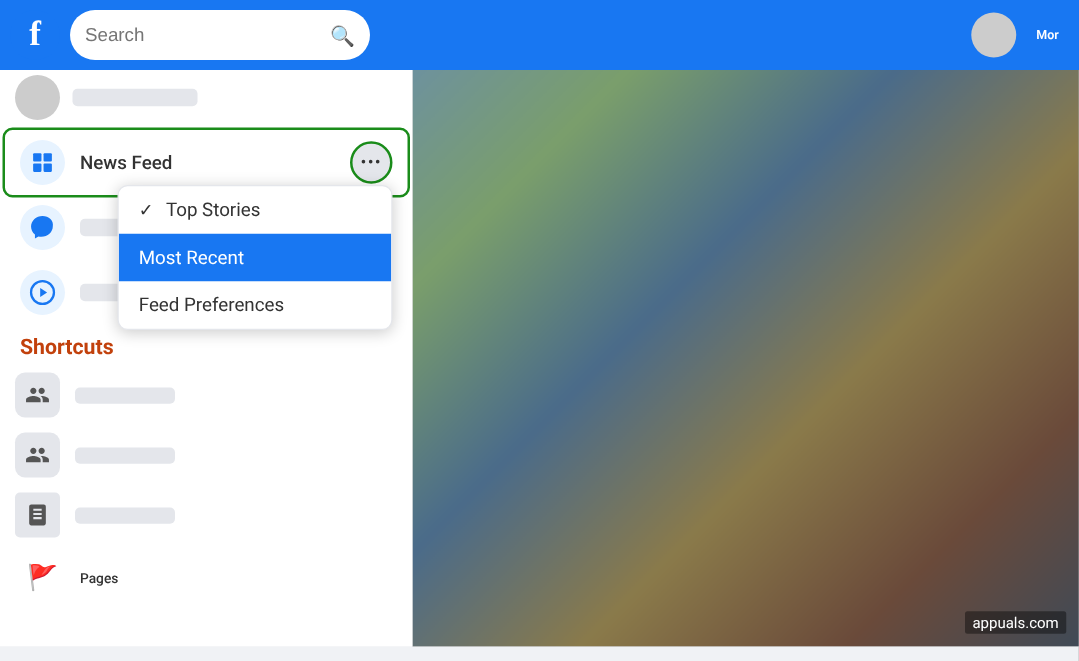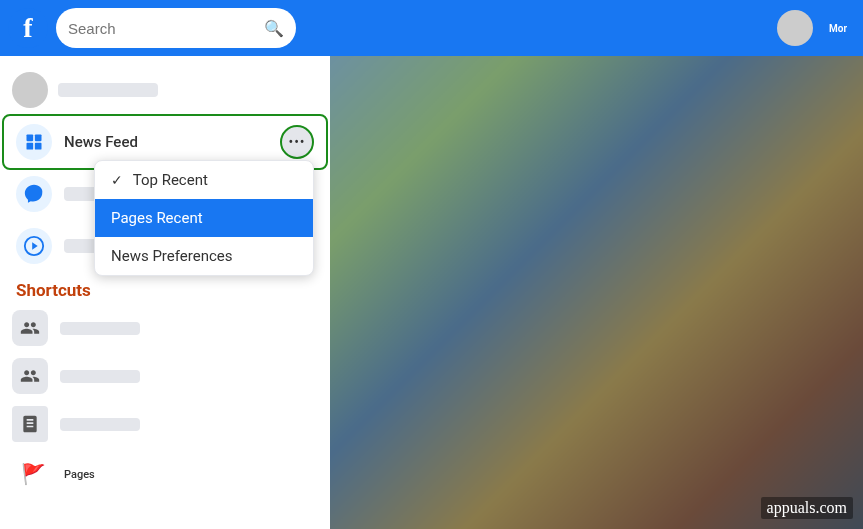--- a/index.html
+++ b/index.html
@@ -68,21 +68,21 @@
     .nav-more-text {
       color: white;
       font-size: 10px;
       font-weight: 600;
       padding: 0 8px;
     }
 
     
     .main-layout {
       display: flex;
-      margin-top: 56px;
+      margin-top: 44px;
       height: calc(529px - 56px);
     }
 
     
     .sidebar {
       width: 330px;
       min-width: 330px;
       background: #fff;
       height: 100%;
       overflow-y: auto;
@@ -271,24 +271,23 @@
       transform: scale(1.05);
     }
 
     
     .watermark {
       position: absolute;
       bottom: 10px;
       right: 10px;
       background: rgba(0,0,0,0.4);
       color: white;
-      font-size: 16px;
+      font-size: 12px;
       padding: 2px 6px;
       border-radius: 2px;
-      font-family: Liberation Serif, serif;
     }
 
     
     .news-feed-row-highlight {
       outline: 2px solid #1a8c1a;
       border-radius: 6px;
     }
   </style>
 </head>
 <body>
@@ -327,29 +326,29 @@
       </div>
       <span class="sidebar-item-label">News Feed</span>
       <div class="three-dots-btn">
         <span style="font-size:14px; letter-spacing:1px; line-height:1;">•••</span>
       </div>
 
       <div class="dropdown-menu">
 
         <div class="dropdown-item">
           <span class="checkmark">✓</span>
-          <span>Top Recent</span>
+          <span>Top Stories</span>
         </div>
 
         <div class="dropdown-item active">
-          <span>Pages Recent</span>
+          <span>Most Recent</span>
         </div>
 
         <div class="dropdown-item">
-          <span>News Preferences</span>
+          <span>Feed Preferences</span>
         </div>
       </div>
     </div>
 
     <div class="sidebar-item">
       <div class="sidebar-item-icon" style="background:#e7f3ff;">
         <svg width="22" height="22" viewBox="0 0 24 24" fill="#1877f2">
           <path d="M12 2C6.48 2 2 6.1 2 11.2c0 2.8 1.3 5.3 3.4 7v3.3l3.1-1.7c.8.2 1.6.3 2.5.3 5.52 0 10-4.1 10-9.2C22 6.1 17.52 2 12 2z"></path>
         </svg>
       </div>

